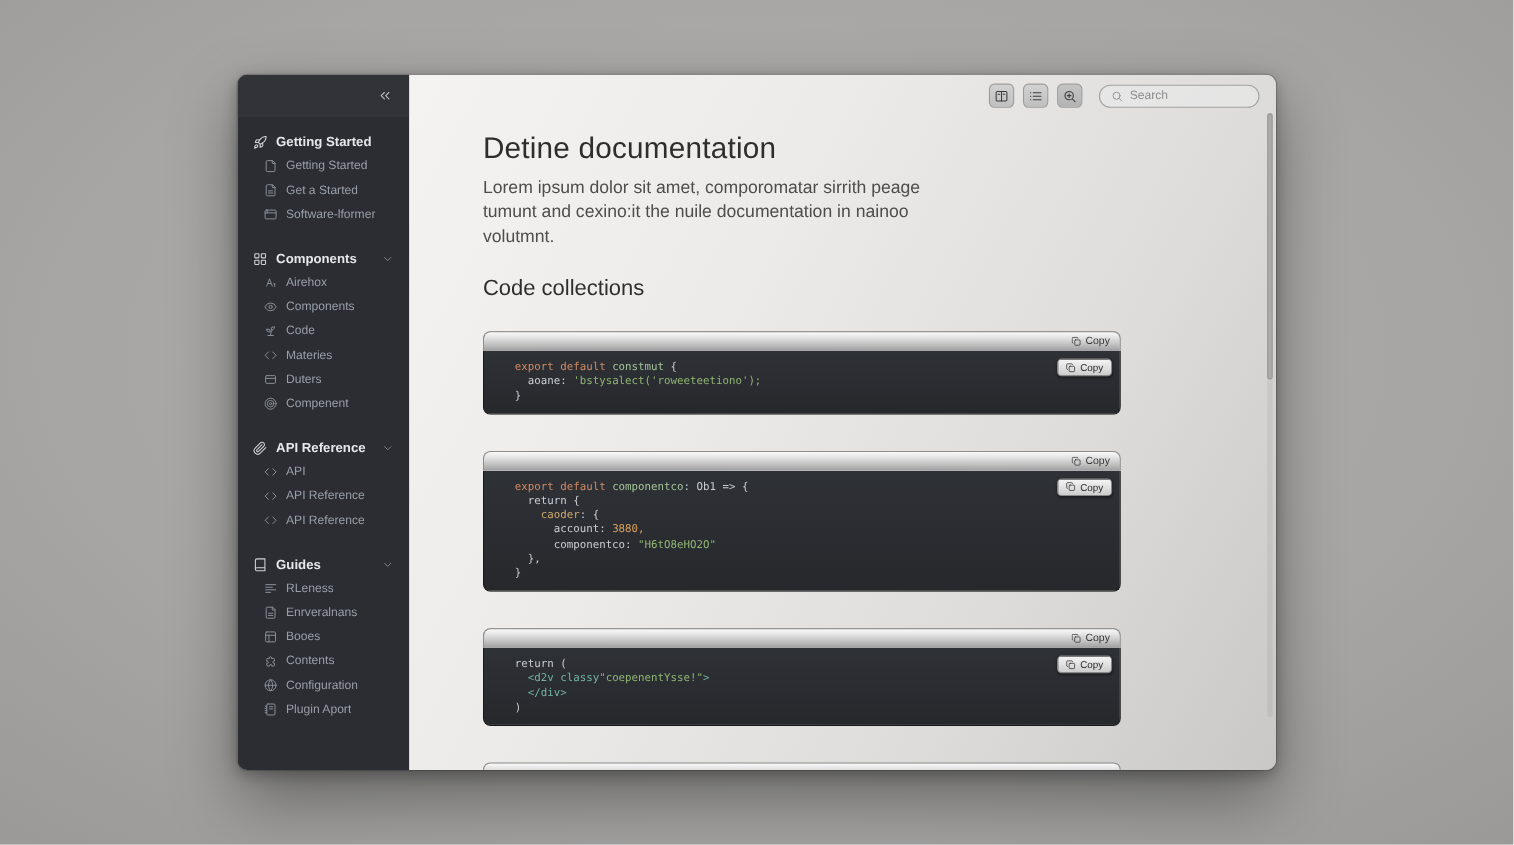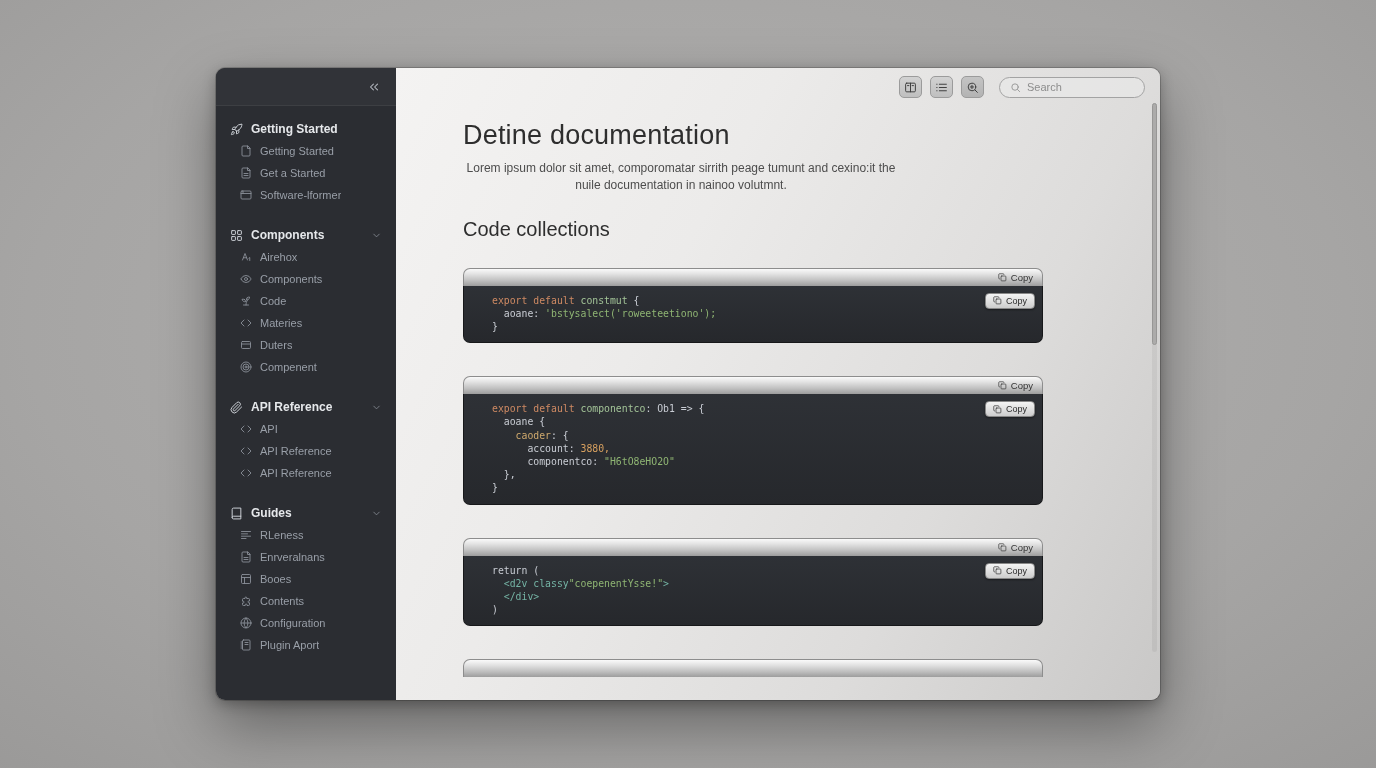--- a/index.html
+++ b/index.html
@@ -13,21 +13,21 @@
     background:
       radial-gradient(120% 125% at 50% 42%, #b2b1b0 0%, #a6a5a4 40%, #949392 75%, #7f7e7d 100%);
   }
   .window {
     position:absolute; left:216px; top:68px; width:944px; height:632px;
     border-radius:9px; overflow:hidden; display:flex;
     box-shadow:0 26px 60px rgba(0,0,0,.38), 0 4px 14px rgba(0,0,0,.28), 0 0 0 1px rgba(0,0,0,.18);
   }
   
   .sidebar {
-    flex:none; width:180px; background:var(--sidebar-bg,#2b2d32);
+    flex:none; width:156px; background:var(--sidebar-bg,#2b2d32);
     display:flex; flex-direction:column; color:#e6e8eb;
   }
   .sidebar-header {
     height:38px; flex:none; display:flex; align-items:center; justify-content:space-between;
     padding:0 13px; background:#313338; border-bottom:1px solid rgba(255,255,255,.06);
   }
   .logo { color:#e3e6ea; }
   .collapse-btn { background:none; border:none; padding:2px; color:#b6bbc2; cursor:pointer; display:flex; }
   .collapse-btn .ic { width:14px; height:14px; }
   .side-nav { padding:12px 10px 10px; overflow:hidden; }
@@ -64,21 +64,21 @@
     color:#8d8d8d;
   }
   .search-box .ic { width:11px; height:11px; flex:none; }
   .search-box input {
     border:none; background:transparent; outline:none; width:100%;
     font-size:11px; color:#4c4c4c; font-family:"Liberation Sans",sans-serif; padding:0;
   }
   .search-box input::placeholder { color:#8d8d8d; }
   .content { position:absolute; left:67px; top:52px; width:580px; }
   .page-title { margin:0 0 9px; font-size:27px; font-weight:500; color:#2e2e2e; letter-spacing:.2px; }
-  .page-subtitle { margin:0 0 24px; width:436px; font-size:12px; line-height:1.4; color:#4d4d4d;text-align:center; }
+  .page-subtitle { margin:0 0 24px; width:436px; font-size:16px; line-height:1.4; color:#4d4d4d; }
   .section-heading { margin:0 0 27px; font-size:20px; font-weight:400; color:#2e2e2e; }
   
   .code-block { position:relative; width:580px; margin-bottom:33px; border-radius:7px; }
   .code-head {
     height:18px; border-radius:7px 7px 0 0;
     background:linear-gradient(180deg,#fafafa 0%,#e2e2e2 30%,#bfbfbf 68%,#9d9d9d 100%);
     border:1px solid #8d8d8d; border-bottom:none;
     display:flex; align-items:center; justify-content:flex-end; padding:0 9px;
   }
   .head-copy { display:flex; align-items:center; gap:4px; font-size:9.5px; color:#333; cursor:pointer; background:none; border:none; padding:0; font-family:"Liberation Sans",sans-serif; }
@@ -465,21 +465,21 @@
                     <svg viewBox="0 0 24 24" fill="none" stroke="currentColor" stroke-width="1.8" stroke-linecap="round" stroke-linejoin="round">
                       <rect x="8" y="8" width="13" height="13" rx="2"></rect>
                       <path d="M4 16c-1.1 0-2-.9-2-2V4c0-1.1.9-2 2-2h10c1.1 0 2 .9 2 2"></path>
                     </svg>
                   </span>
                   <span>Copy</span>
                 </button>
               </div>
               <div class="code-body">
                 <div class="code-line"><span class="tok-kw">export default </span><span class="tok-fn">componentco</span><span class="tok-plain">: Ob1 =&gt; {</span></div>
-                <div class="code-line"><span class="tok-plain">  aoane {</span></div>
+                <div class="code-line"><span class="tok-plain">  return {</span></div>
                 <div class="code-line"><span class="tok-plain">    </span><span class="tok-prop">caoder</span><span class="tok-plain">: {</span></div>
                 <div class="code-line"><span class="tok-plain">      account: </span><span class="tok-num">3880,</span></div>
                 <div class="code-line"><span class="tok-plain">      componentco: </span><span class="tok-str">"H6tO8eHO2O"</span></div>
                 <div class="code-line"><span class="tok-plain">  },</span></div>
                 <div class="code-line"><span class="tok-plain">}</span></div>
               </div>
               <button class="float-copy">
                 <span class="ic">
                   <svg viewBox="0 0 24 24" fill="none" stroke="currentColor" stroke-width="1.8" stroke-linecap="round" stroke-linejoin="round">
                     <rect x="8" y="8" width="13" height="13" rx="2"></rect>

